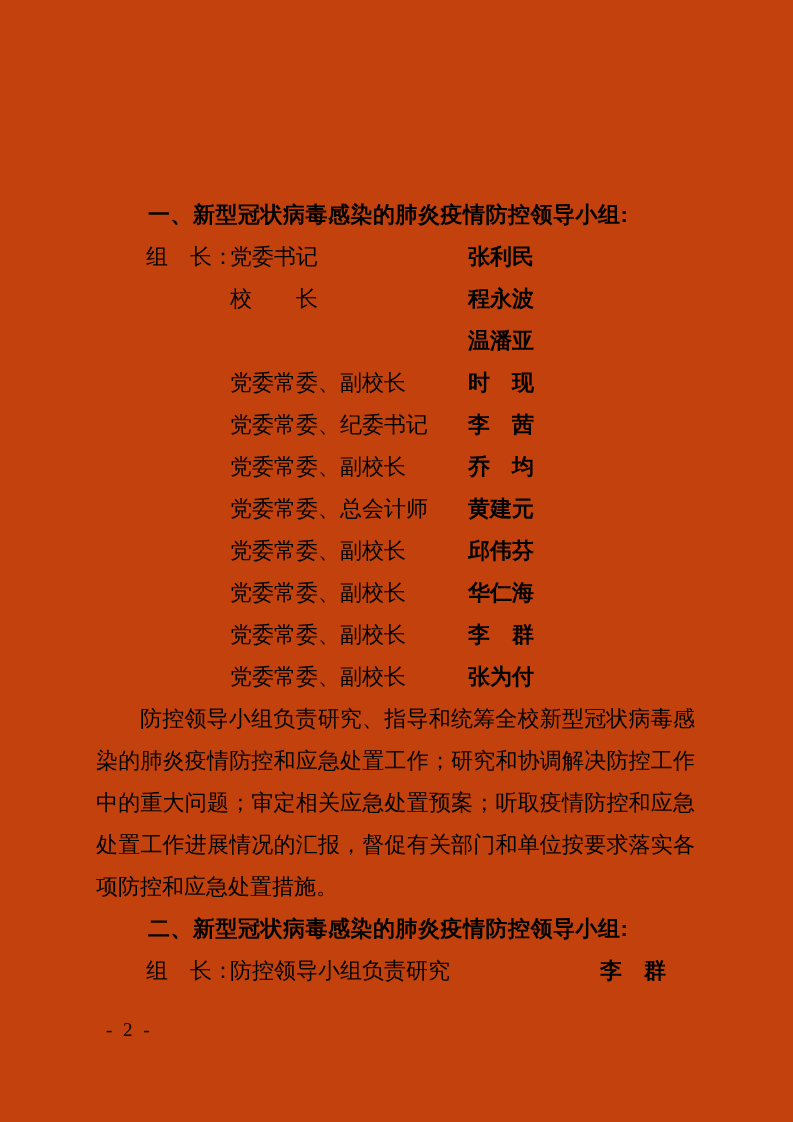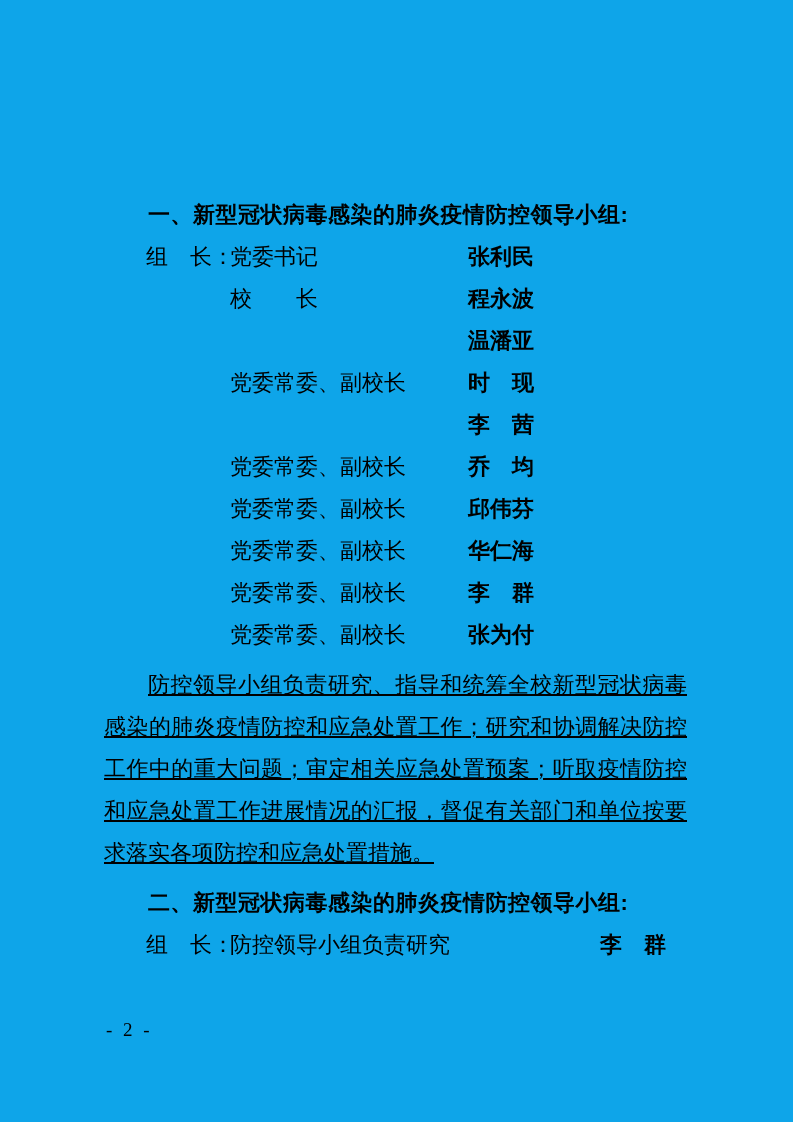--- a/index.html
+++ b/index.html
@@ -1,20 +1,20 @@
 <!DOCTYPE html>
 <html><head>
 <meta charset="utf-8">
 <style>
   html, body { margin: 0; padding: 0; background: #ffffff; }
   .page {
     position: relative;
     width: 793px;
     height: 1122px;
-    background: #0ea5e9;
+    background: #c2410c;
     color: #000000;
     overflow: hidden;
   }
   .content {
     position: absolute;
     left: 96px;
     top: 194px;
     width: 599px;
     font-family: "Liberation Serif", "DejaVu Serif", serif;
     font-size: 22px;
@@ -30,24 +30,23 @@
     letter-spacing: 0.5px;
   }
   .roster { margin: 0; }
   .row { position: relative; height: 42px; }
   .row .label   { position: absolute; left: 50px;  white-space: pre; }
   .row .title   { position: absolute; left: 134px; white-space: pre; }
   .row .name    { position: absolute; white-space: pre; font-weight: bold; }
   .roster1 .name { left: 372px; }
   .roster2 .name { left: 504px; }
   .para {
-    margin: 8px;
+    margin: 0;
     text-align: justify;
     text-indent: 44px;
-    text-decoration: underline;
   }
   .footer {
     position: absolute;
     left: 106px;
     top: 1015px;
     font-family: "Liberation Serif", "DejaVu Serif", serif;
     font-size: 19px;
     line-height: 30px;
     letter-spacing: 3px;
   }
@@ -74,26 +73,32 @@
       <div class="row">
         <span class="name">温潘亚</span>
       </div>
       <div class="row">
         <span class="label"></span>
         <span class="title">党委常委、副校长</span>
         <span class="name">时　现</span>
       </div>
       <div class="row">
         <span class="label"></span>
+        <span class="title">党委常委、纪委书记</span>
         <span class="name">李　茜</span>
       </div>
       <div class="row">
         <span class="label"></span>
         <span class="title">党委常委、副校长</span>
         <span class="name">乔　均</span>
+      </div>
+      <div class="row">
+        <span class="label"></span>
+        <span class="title">党委常委、总会计师</span>
+        <span class="name">黄建元</span>
       </div>
       <div class="row">
         <span class="label"></span>
         <span class="title">党委常委、副校长</span>
         <span class="name">邱伟芬</span>
       </div>
       <div class="row">
         <span class="label"></span>
         <span class="title">党委常委、副校长</span>
         <span class="name">华仁海</span>

